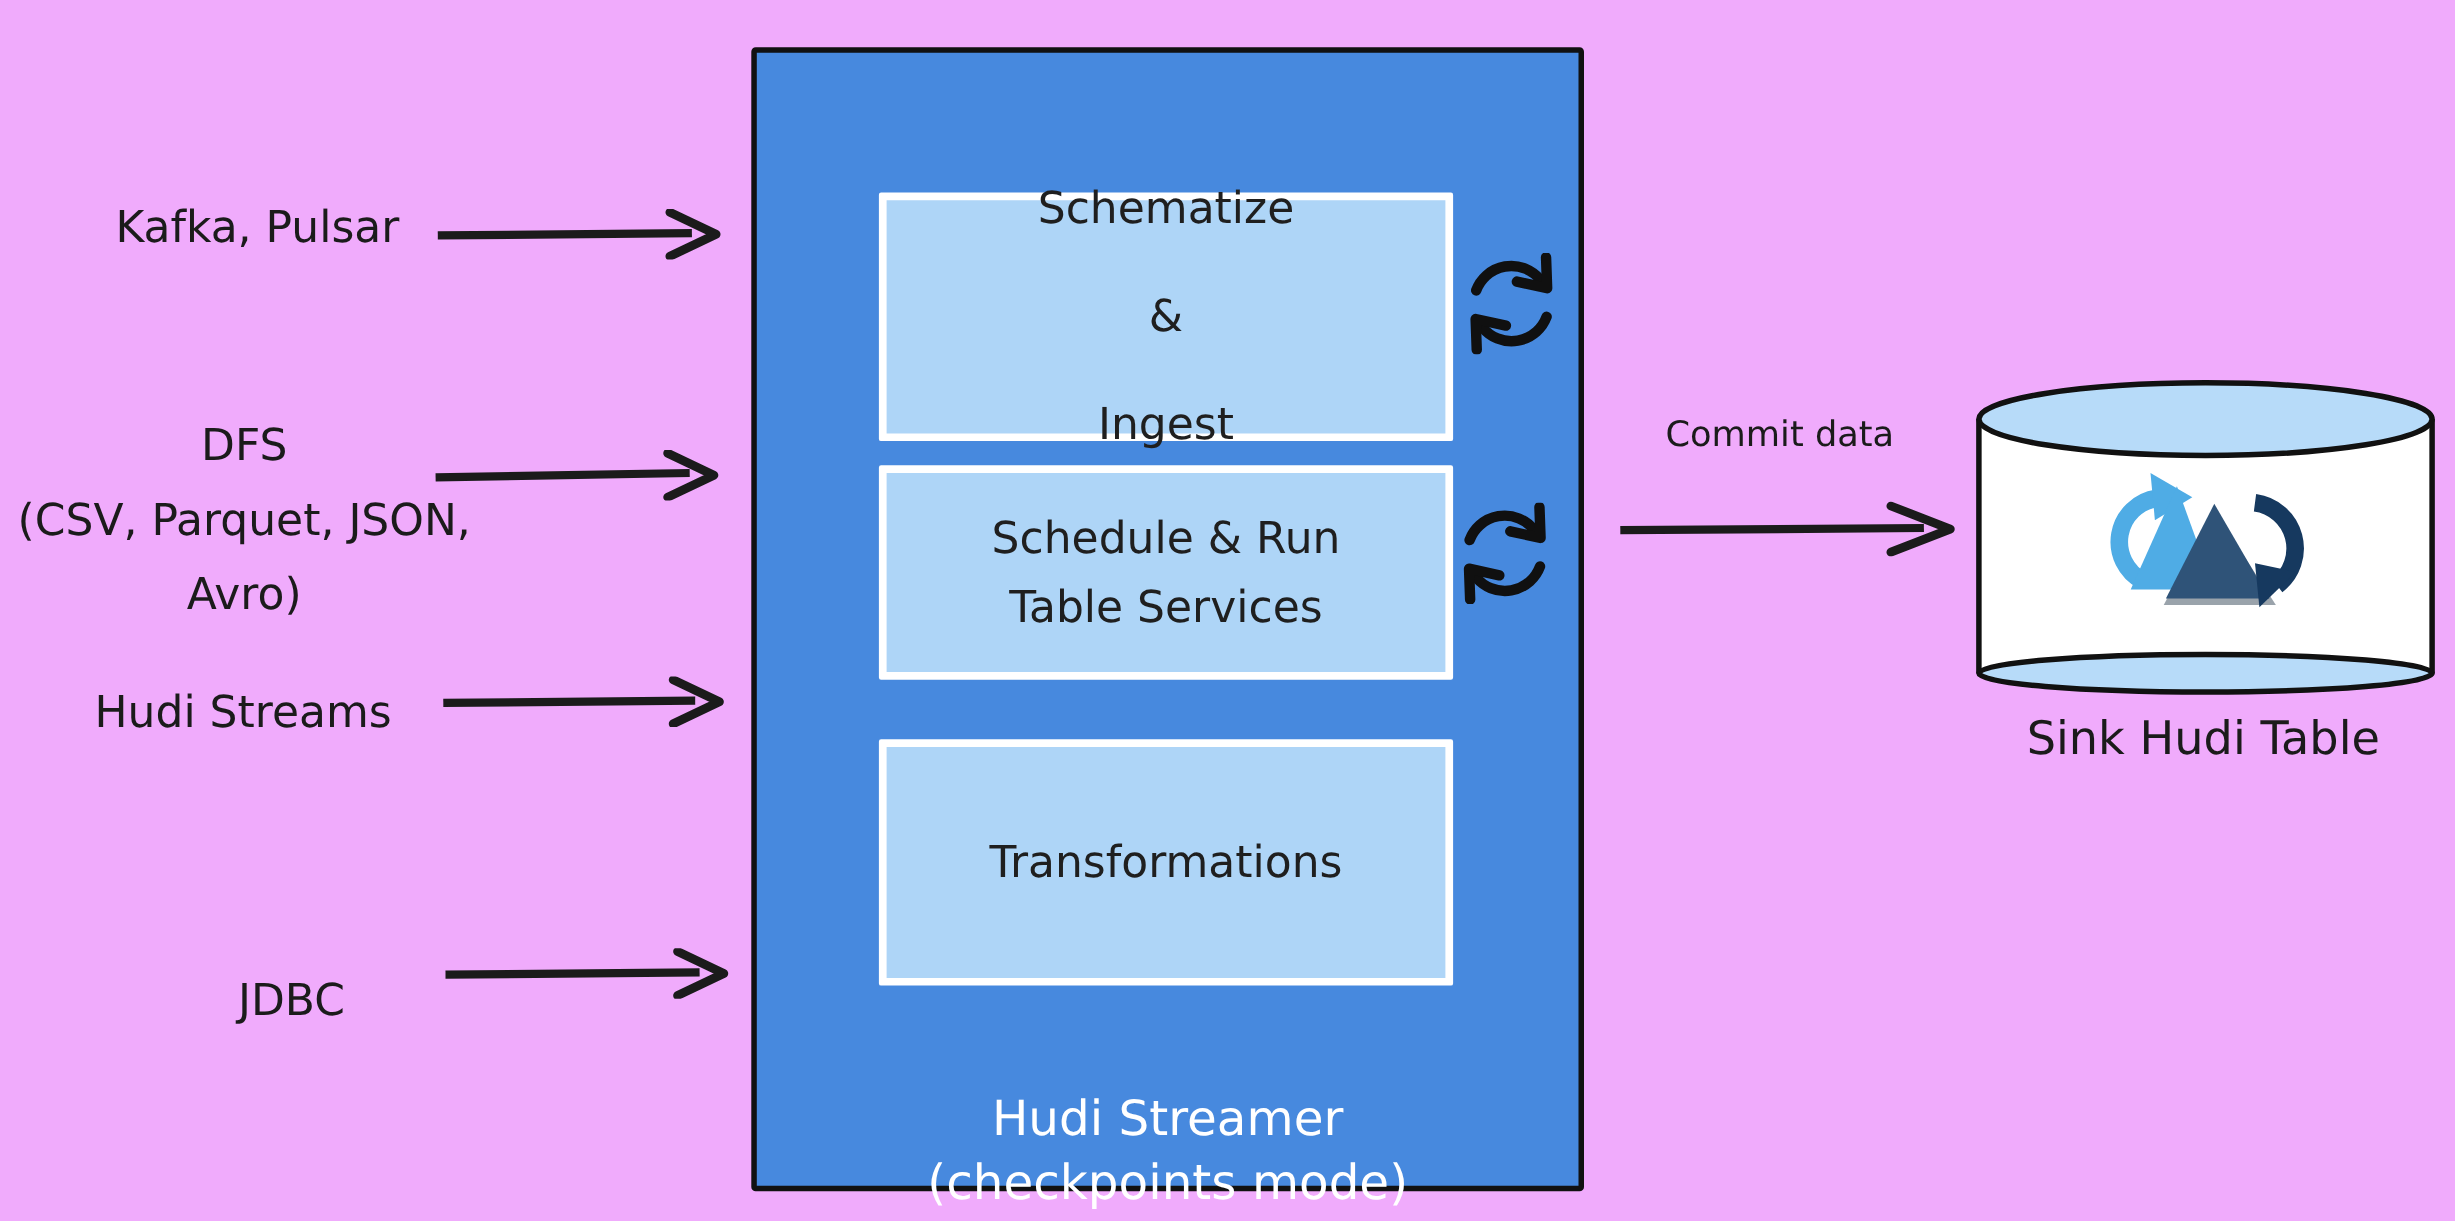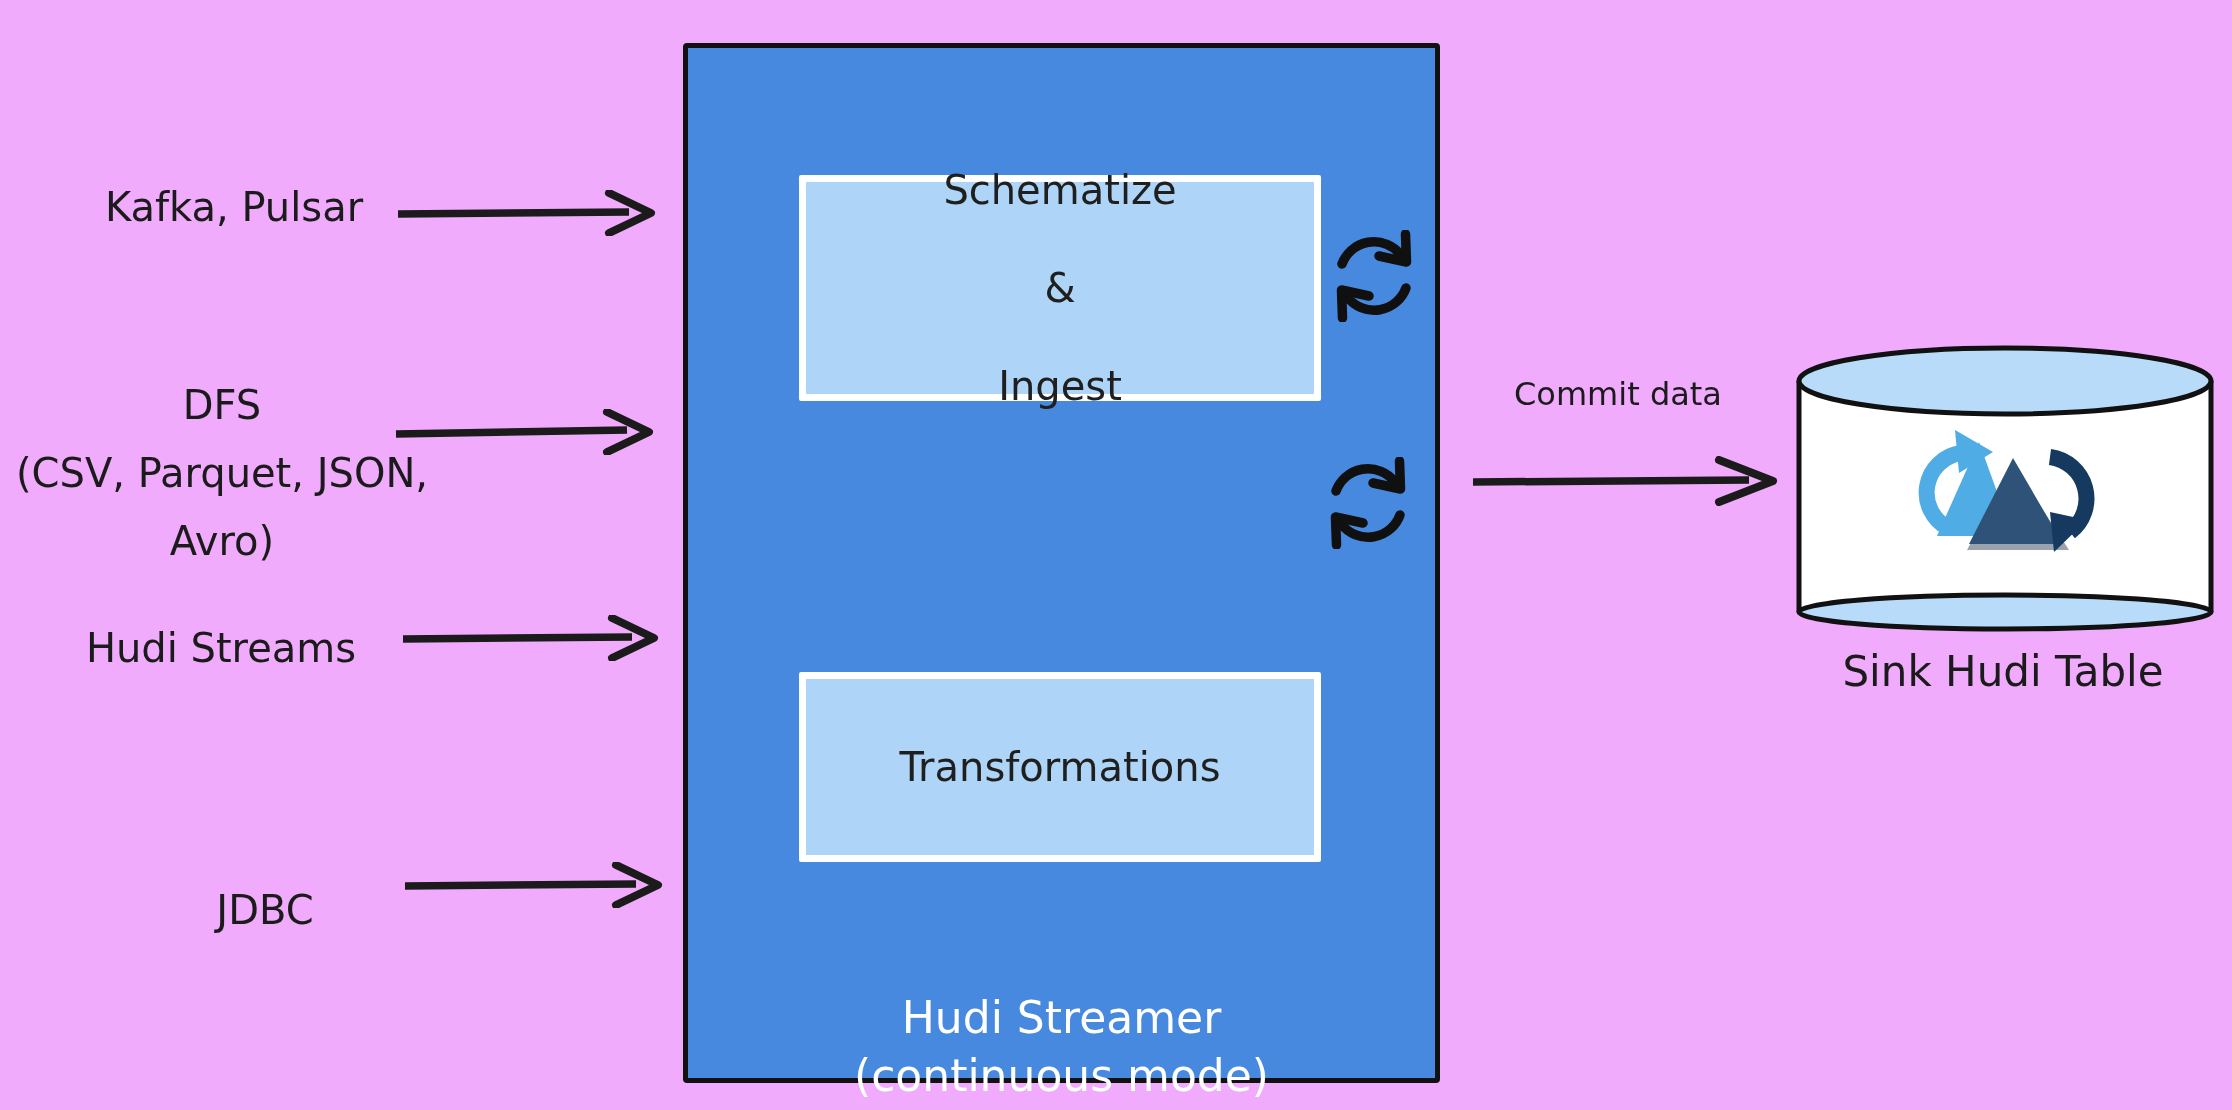--- a/index.html
+++ b/index.html
@@ -29,21 +29,21 @@
     left:111px;width:522px;
     background:#AED5F7;
     border:7px solid #ffffff;
     border-radius:2px;
     box-sizing:border-box;
     display:flex;flex-direction:column;justify-content:center;align-items:center;
   }
   .stage .line{font-size:40px;line-height:62px;color:#1f1f1f;white-space:nowrap;}
   .stage1{top:127px;height:226px;gap:36px;}
   .stage2{top:375px;height:195px;}
-  .stage3{top:624px;height:190px;}
+  .stage3{top:624px;height:224px;}
 
   .streamer-title{
     position:absolute;left:50%;top:941px;transform:translateX(-50%);
     text-align:center;color:#ffffff;font-size:44px;line-height:58px;white-space:nowrap;
   }
 
   .src-label{font-size:40px;}
   .multi{white-space:nowrap;line-height:68px;}
 
   .commit-label{font-size:32px;line-height:52px;text-align:right;}
@@ -90,28 +90,32 @@
   </svg>
 
   <div class="abs streamer-box">
 
     <div class="stage stage1">
       <div class="line">Schematize</div>
       <div class="line">&amp;</div>
       <div class="line">Ingest</div>
     </div>
 
+    <div class="stage stage2">
+      <div class="line">Schedule &amp; Run</div>
+      <div class="line">Table Services</div>
+    </div>
 
     <div class="stage stage3">
       <div class="line">Transformations</div>
     </div>
 
     <div class="streamer-title">
       <div>Hudi Streamer</div>
-      <div>(continuous mode)</div>
+      <div>(checkpoints mode)</div>
     </div>
   </div>
 
   <svg class="abs" style="left:1328px;top:230px;" width="92" height="92" viewBox="0 0 92 92">
     <g stroke="#101010" stroke-width="9.5" fill="none" stroke-linecap="round" stroke-linejoin="round">
       <path d="M 14 34 A 34 34 0 0 1 72 24"></path>
       <polyline points="77.5,4 78.5,32 51,26"></polyline>
       <g transform="rotate(180 46 46)">
         <path d="M 14 34 A 34 34 0 0 1 72 24"></path>
         <polyline points="77.5,4 78.5,32 51,26"></polyline>

